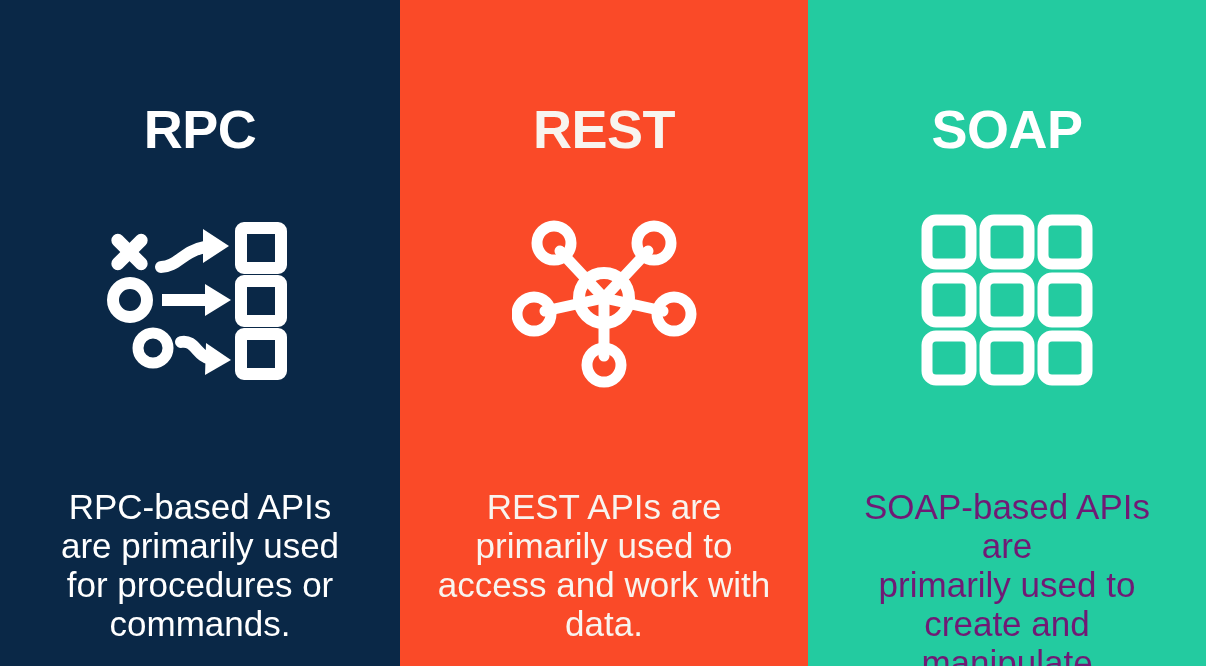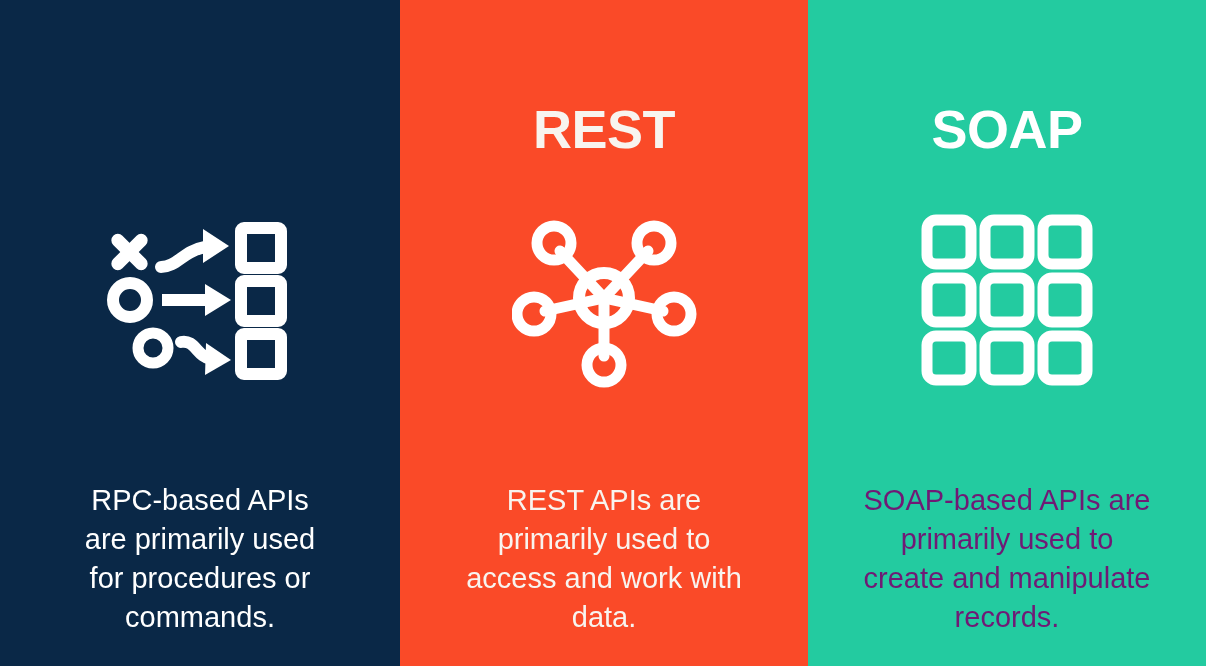--- a/index.html
+++ b/index.html
@@ -56,38 +56,39 @@
     justify-content: center;
   }
 
   .desc {
     position: absolute;
     top: 452px;
     left: 0;
     right: 0;
     font-family: "Liberation Sans", sans-serif;
     font-weight: normal;
-    font-size: 29px;
+    font-size: 35px;
     line-height: 39px;
     text-align: center;
     color: #FFFFFF;
     padding: 0 42px;
     box-sizing: border-box;
     white-space: pre-line;
   }
   .panel-rest .desc { color: #F8F4EF; padding: 0 30px; }
   .panel-soap .desc { color: #701a75; padding: 0 28px; }
   .panel-rpc  .desc { color: #FFFFFF; padding: 0 48px; }
 </style>
 </head>
 <body>
 
 <div class="board">
 
   <section class="panel panel-rpc">
+    <h2 class="panel-title">RPC</h2>
 
     <div class="icon-wrap">
       <svg width="190" height="170" viewBox="0 0 190 170">
 
         <g fill="#FFFFFF">
           <rect x="18" y="14" width="13" height="46" rx="6.5" transform="rotate(-45 24.5 37)"></rect>
           <rect x="18" y="14" width="13" height="46" rx="6.5" transform="rotate(45 24.5 37)"></rect>
         </g>
 
         <circle cx="25" cy="85" r="17" fill="none" stroke="#FFFFFF" stroke-width="12"></circle>

